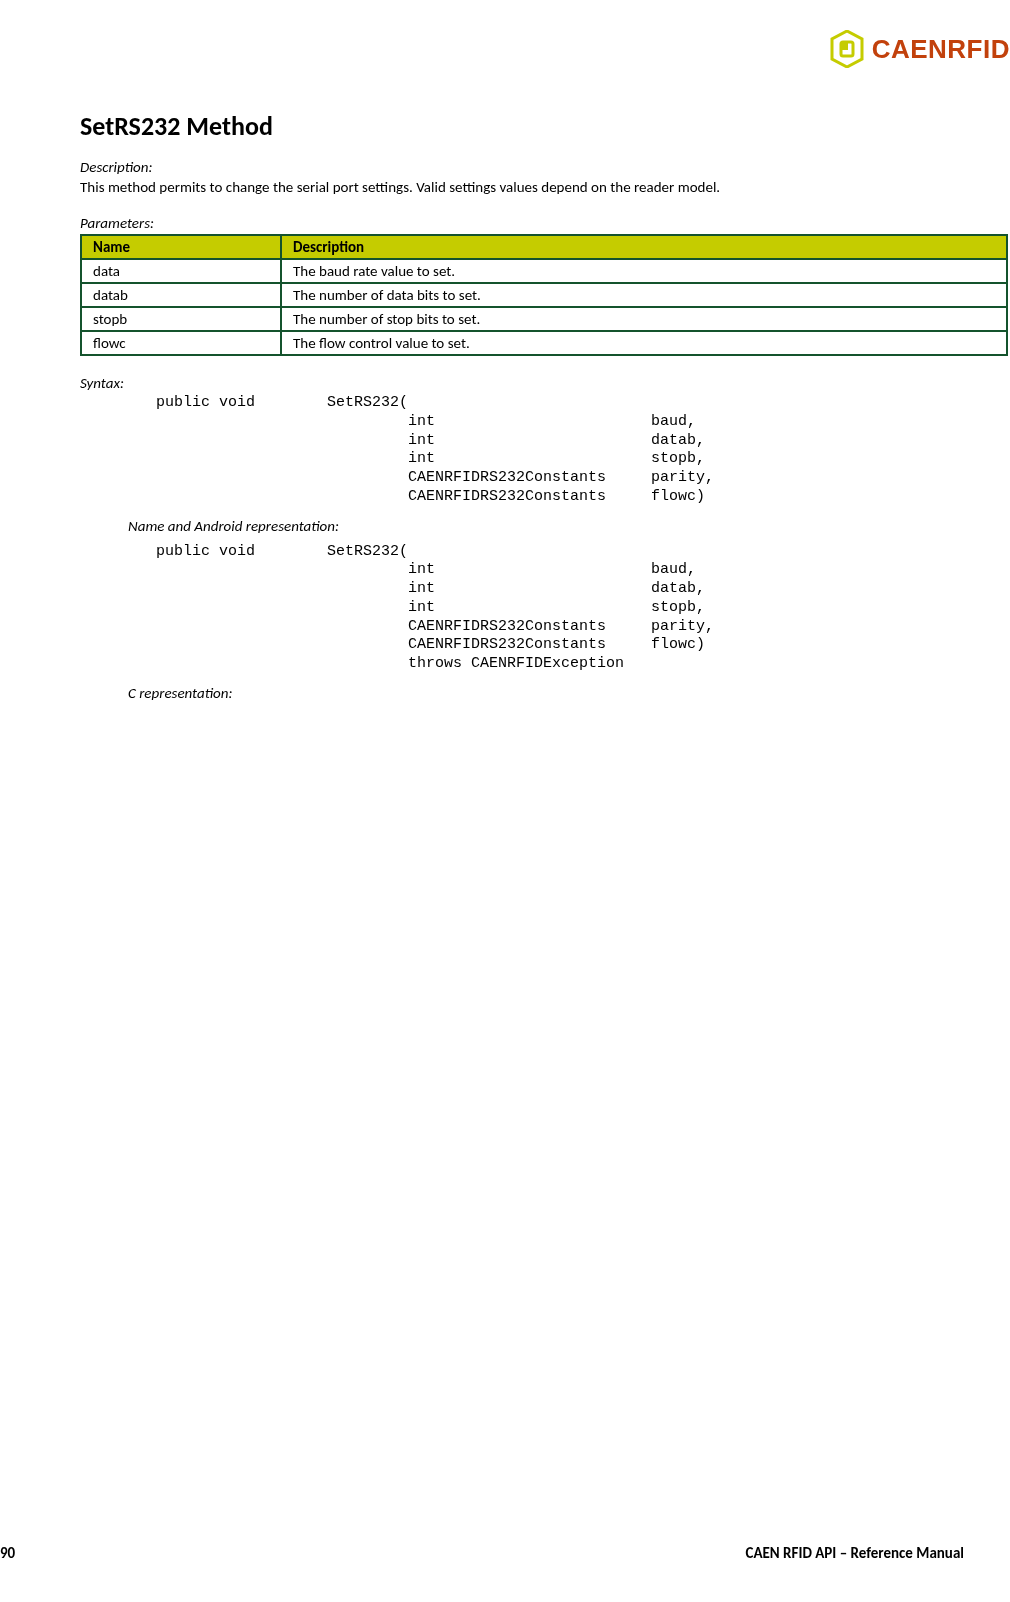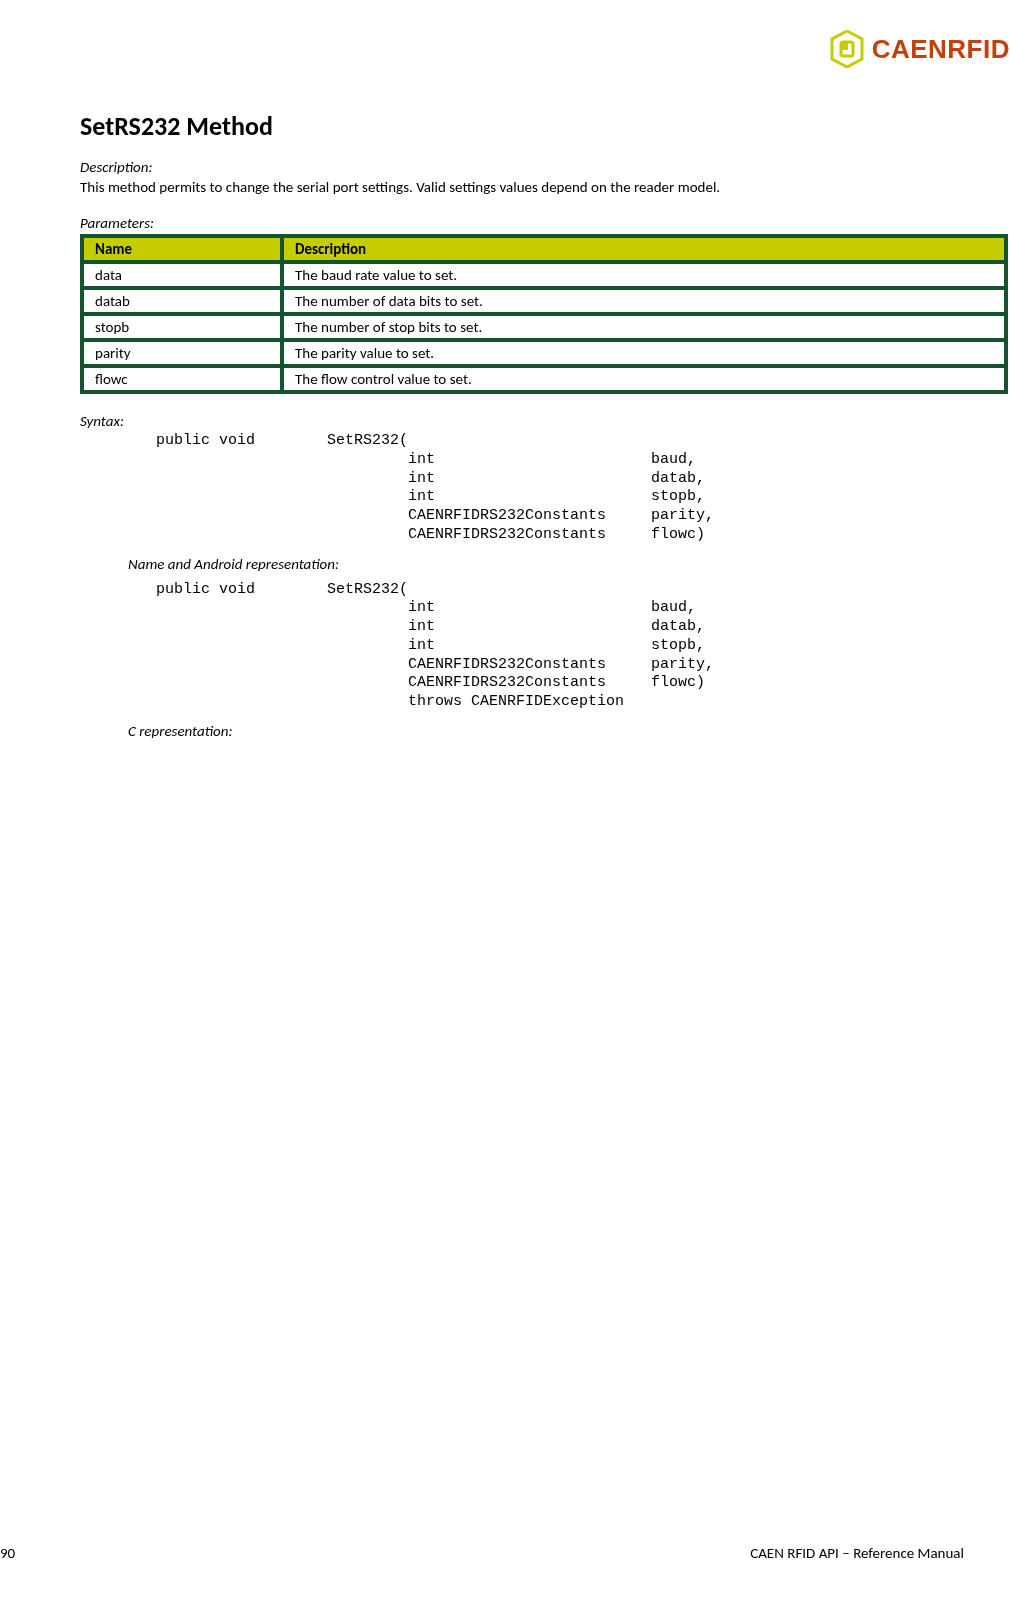--- a/index.html
+++ b/index.html
@@ -17,38 +17,38 @@
     top: 30px; right: 0;
     display: flex; align-items: center; gap: 8px;
   }
   .logo-icon { width: 34px; height: 38px; }
   .logo-text { font-weight: 800; font-size: 26px; letter-spacing: 0.5px; color: #c2410c; font-family: Arial, sans-serif; }
   .content { width: 928px; padding-top: 80px; }
   h1 { font-size: 26px; font-weight: 700; margin-bottom: 16px; }
   .label { font-style: italic; font-size: 15px; margin-bottom: 2px; }
   .desc-text { font-size: 15px; margin-bottom: 18px; }
   table { border-collapse: collapse; width: 100%; margin-bottom: 18px; font-size: 15px; }
-  th, td { border: 4px solid #14532d; padding: 2px 11px; text-align: left; height: 24px; }
+  th, td { border: 2px solid #14532d; padding: 2px 11px; text-align: left; height: 24px; }
   th { background: #c5cc00; font-weight: 700; }
   th.name-col, td.name-col { width: 200px; }
   .syntax-block { margin-left: 48px; }
   .rep-label { font-style: italic; font-size: 15px; margin: 8px 0 8px 0; }
   pre {
     font-family: "Courier New", monospace;
     font-size: 15px;
     line-height: 1.25;
     white-space: pre;
     margin-left: 28px;
     margin-bottom: 10px;
   }
   .footer {
     position: absolute;
     bottom: 40px; left: 0; right: 0;
     display: flex; justify-content: space-between;
-    font-size: 15px; font-weight: 400;
+    font-size: 15px; font-weight: 700;
     padding: 0 0 0 0;
     width: 972px;
   }
   .footer .page { padding-left: 0; }
   .footer .title { padding-right: 8px; }
 </style>
 </head>
 <body>
 
 <div class="logo">
@@ -81,24 +81,20 @@
       </tr>
       <tr>
         <td class="name-col">datab</td>
         <td>The number of data bits to set.</td>
       </tr>
       <tr>
         <td class="name-col">stopb</td>
         <td>The number of stop bits to set.</td>
       </tr>
       <tr>
-        <td class="name-col">parity</td>
-        <td>The parity value to set.</td>
-      </tr>
-      <tr>
         <td class="name-col">flowc</td>
         <td>The flow control value to set.</td>
       </tr>
     </tbody>
   </table>
 
   <div class="label">Syntax:</div>
   <div class="syntax-block">
     <pre>public void        SetRS232(
                             int                        baud,

